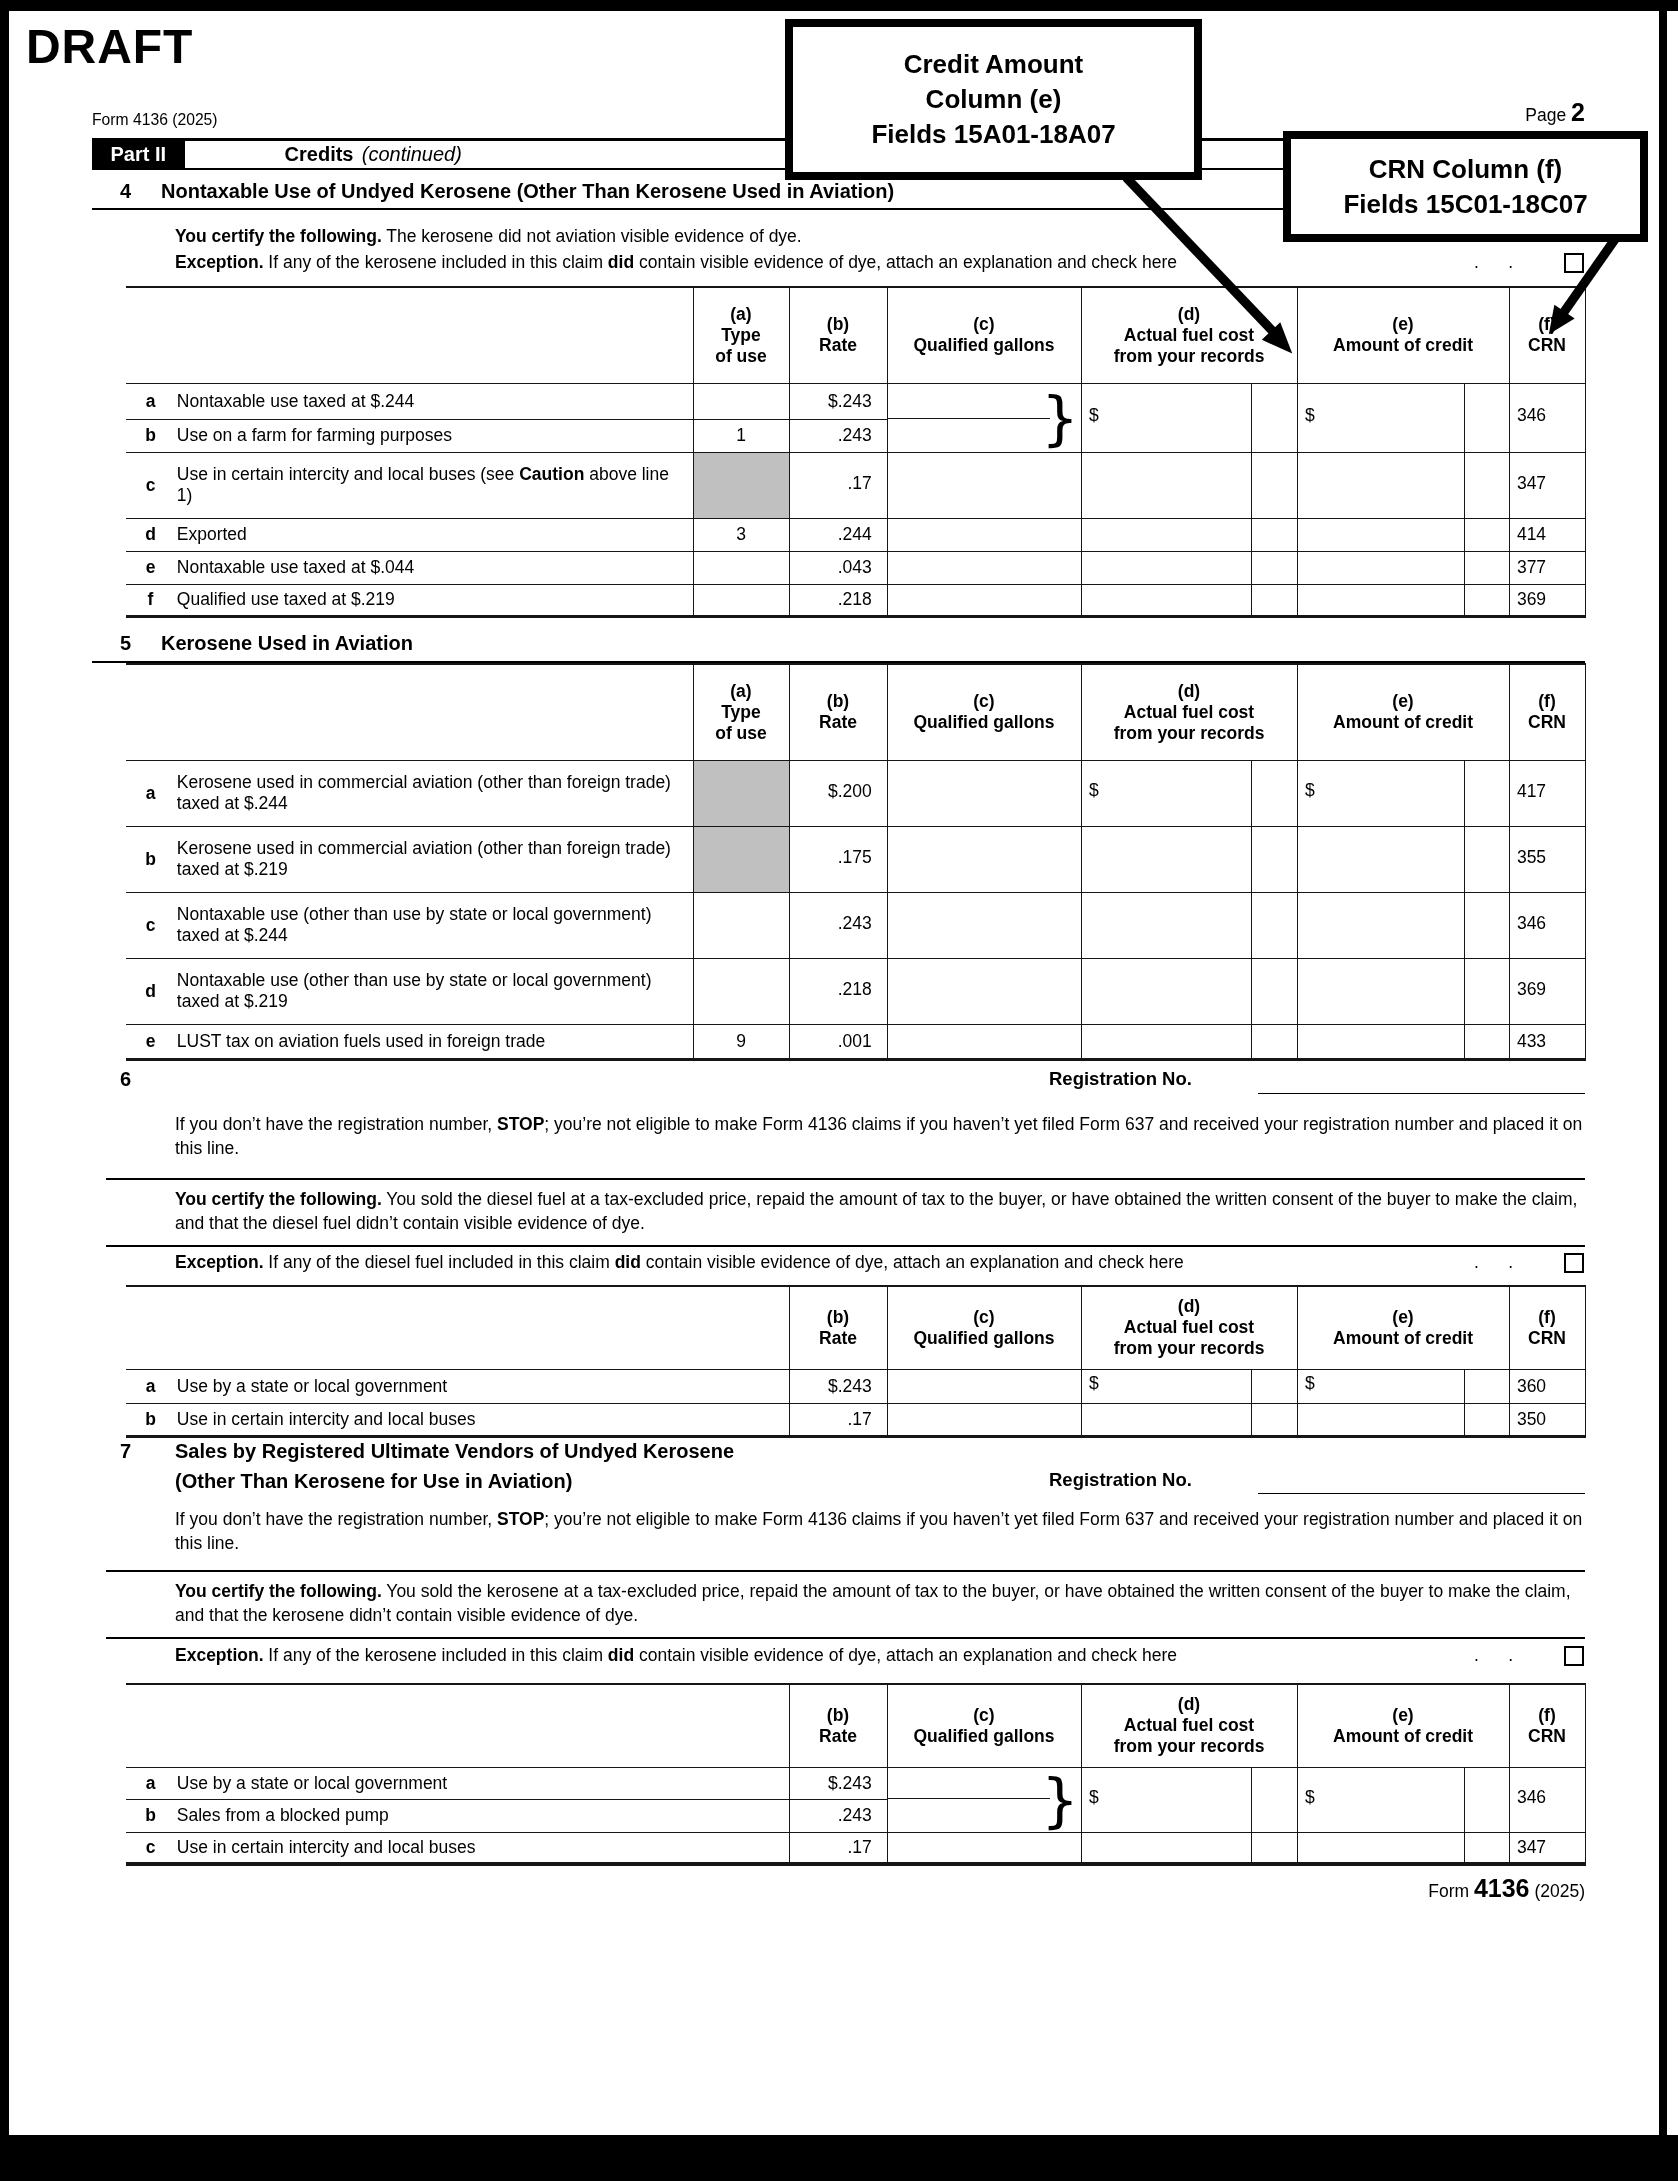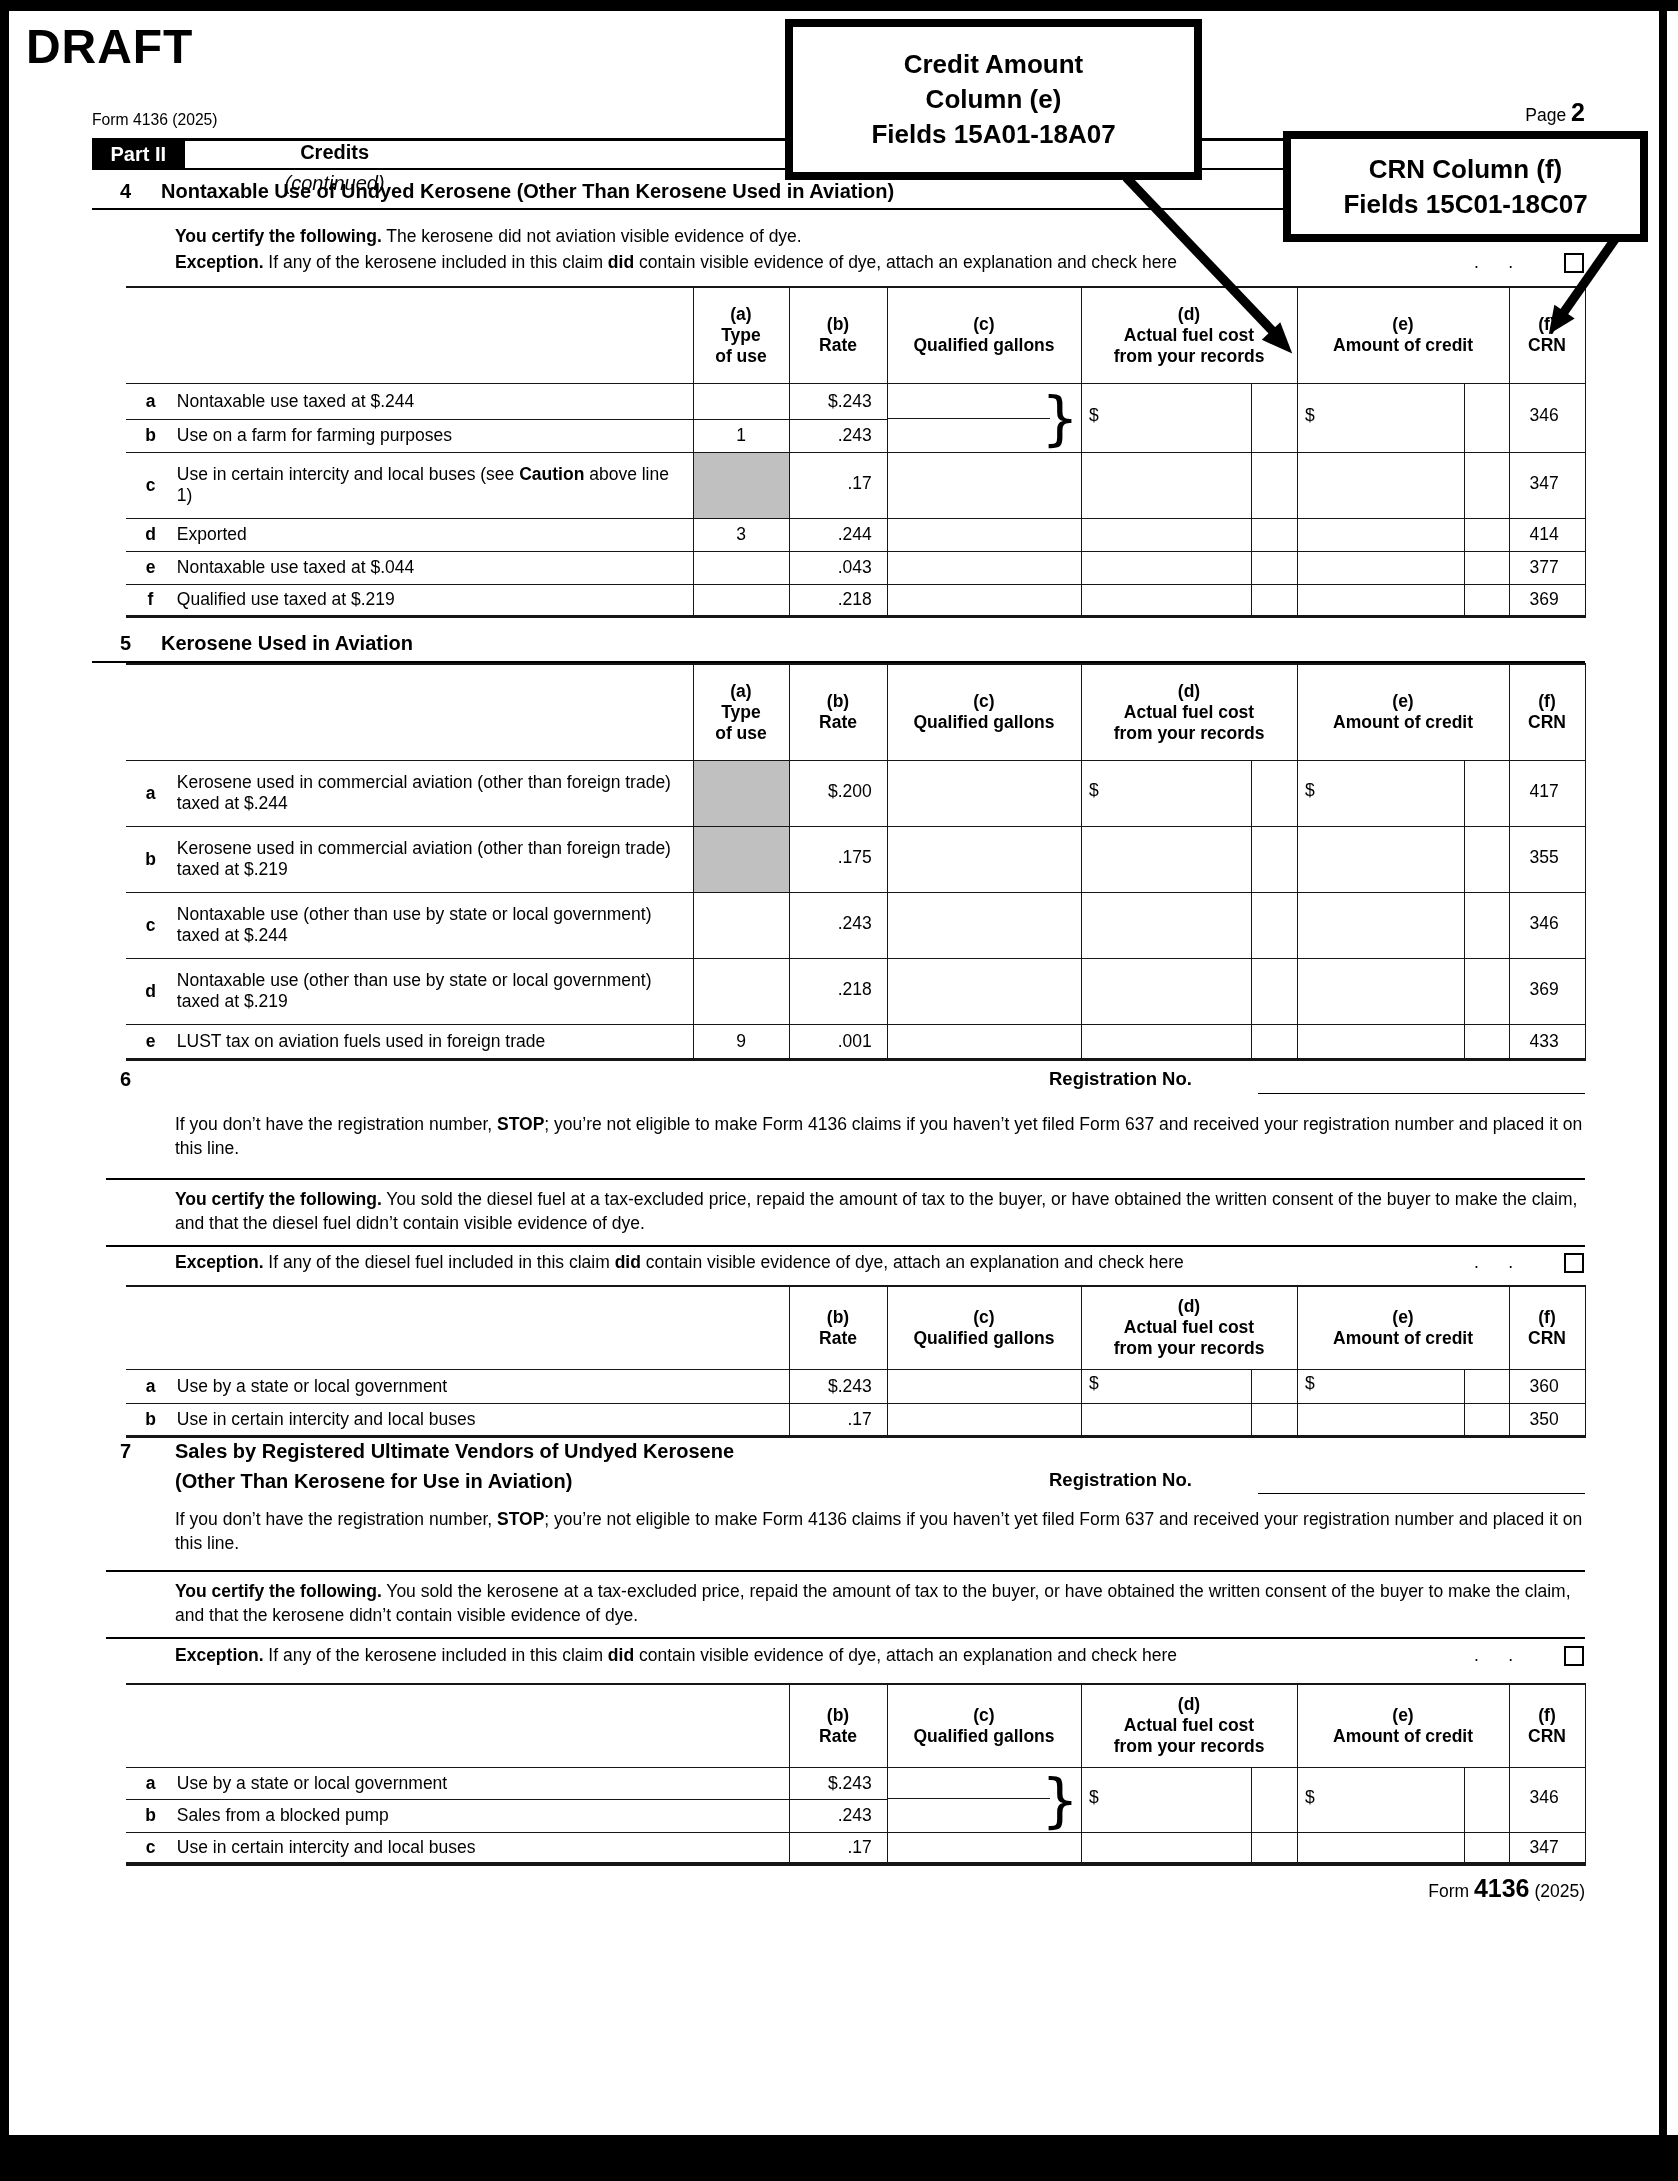--- a/index.html
+++ b/index.html
@@ -15,21 +15,21 @@
 
   .draft{left:26px;top:18.5px;font-size:48px;font-weight:bold;letter-spacing:0.9px;}
   .form-id{left:92px;top:111px;font-size:15.7px;}
   .page-num{left:92px;top:98px;width:1493px;text-align:right;font-size:17.5px;}
   .page-num b{font-size:25px;}
 
   .part-bar{left:92px;top:138px;width:1493px;height:32px;border-top:3.7px solid #000;
             border-bottom:2.3px solid #000;display:flex;align-items:stretch;box-sizing:border-box;}
   .part-label{background:#000;color:#fff;font-weight:bold;font-size:20px;
               display:flex;align-items:center;padding:0 18.5px;}
-  .part-title{margin-left:100px;font-size:20px;display:flex;align-items:center;gap:8.3px;flex-direction:column;}
+  .part-title{margin-left:100px;font-size:20px;display:flex;align-items:center;gap:8.3px;}
   .part-title .t{font-weight:bold;}
   .part-title .c{font-style:italic;}
 
   .sec-title{left:92px;width:1493px;font-size:20px;font-weight:bold;display:flex;box-sizing:border-box;}
   .sec-title .num{margin-left:28px;width:41px;flex:none;}
   .rule{border-top:2.3px solid #000;height:0;}
   .para{left:175px;width:1409px;font-size:17.5px;line-height:24px;}
   .para b{font-weight:bold;}
   .exc-line{left:175px;width:1409px;display:flex;align-items:center;font-size:17.5px;}
   .exc-dots{margin-left:auto;margin-right:51px;white-space:pre;}
@@ -42,21 +42,21 @@
   .ftable td{border:1.8px solid #161616;font-size:17.5px;line-height:21px;padding:1.8px 7.4px;
              vertical-align:middle;overflow:hidden;box-sizing:border-box;}
   .ftable tr:first-child td{border-top:2.3px solid #161616;}
   .ftable tr:last-child td{border-bottom:3.2px solid #161616;}
   table.t7 tr:last-child td{border-bottom:4.6px solid #161616;}
   .lc{border-left:none!important;border-right:none!important;text-align:center;font-weight:bold;padding:1.8px 0!important;}
   .dc{border-left:none!important;padding-left:1.8px!important;}
   .hc{text-align:center;font-weight:bold;white-space:pre-line;line-height:22px;padding:1.8px 3.7px!important;}
   .tc{text-align:center;}
   .rc{text-align:right;padding-right:14.8px!important;}
-  .fc{text-align:center;padding-right:13px!important;}
+  .fc{text-align:left;padding-right:13px!important;}
   .gray{background:#c0c0c0;}
   .money{vertical-align:bottom;padding:0 0 4.6px 7.4px!important;}
   .vb{vertical-align:bottom;padding-bottom:5.5px!important;}
   .mc{position:relative;padding:0!important;}
   .mc .inner-line{position:absolute;left:0;right:31px;border-bottom:1.8px solid #161616;height:0;}
   .mc .brace{position:absolute;right:1.8px;top:50%;transform:translateY(-50%);
              font-size:59px;font-weight:400;font-family:"DejaVu Sans",sans-serif;}
 
   .callout{position:absolute;background:#fff;border:8.3px solid #000;z-index:50;
            display:flex;align-items:center;justify-content:center;text-align:center;

